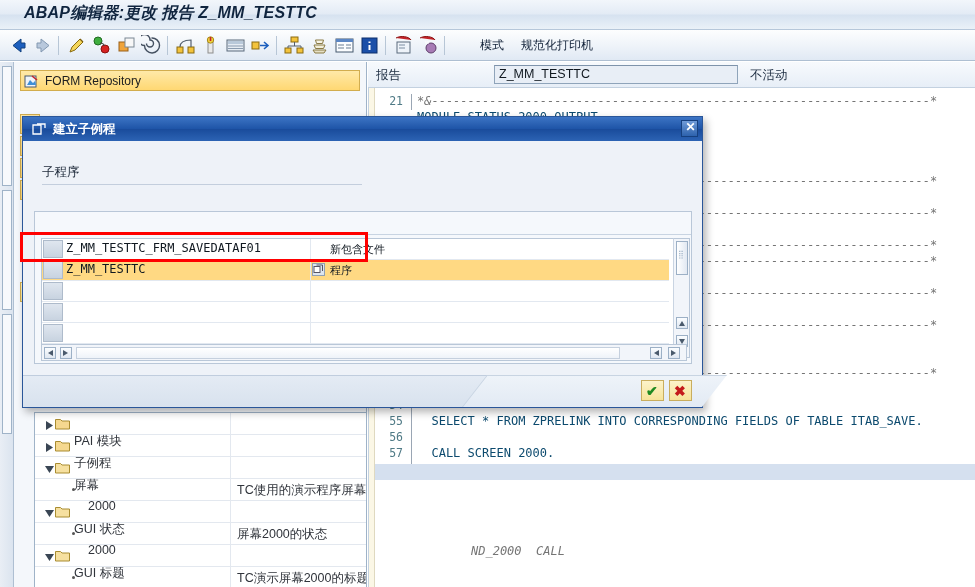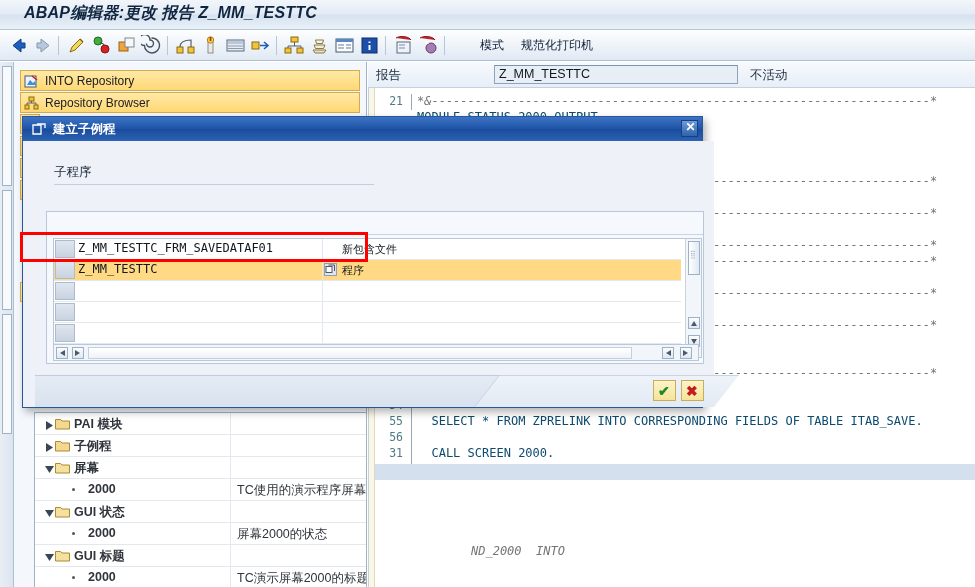--- a/index.html
+++ b/index.html
@@ -74,21 +74,21 @@
   }
   .trow{
     position:relative; height:22px; border-bottom:1px solid #e3e8ef;
     font-size:12.5px; color:#30343b; white-space:nowrap;
   }
   .trow .tw{ position:absolute; left:0; top:0; width:196px; height:21px; border-right:1px solid #e3e8ef;}
   .trow .tdesc{ position:absolute; left:202px; top:3px; color:#30343b; }
   .trow .arr{ position:absolute; top:6px; width:9px; height:9px; }
   .trow .fold{ position:absolute; top:4px; width:15px; height:13px; }
   .trow .dot{ position:absolute; top:9px; width:3px; height:3px; background:#555; border-radius:50%; }
-  .trow .tlbl{ position:absolute; top:3px;font-weight:bold; }
+  .trow .tlbl{ position:absolute; top:20px; }
 
   
   .editorpane{
     position:absolute; left:368px; top:62px; width:607px; height:525px; background:#ffffff;
   }
   .rep-head{
     position:absolute; left:0; top:0; width:676px; height:26px;
     background:linear-gradient(to bottom,#f7fafd,#e7eef7); border-bottom:1px solid #c3d1e0;
   }
   .rep-head .lb{ position:absolute; left:8px; top:5px; font-size:12.5px; color:#1d2d42; }
@@ -134,21 +134,21 @@
   .dlg-close{
     position:absolute; right:4px; top:3px; width:17px; height:17px;
     background:linear-gradient(to bottom,#6f9bd8,#2d62ad);
     border:1px solid #16407f; cursor:pointer;
   }
   .dlg-close:after{
     content:"✕"; position:absolute; left:0; top:-1px; width:17px;
     text-align:center; font-size:12px; color:#fff; font-weight:bold;
   }
 
-  .dlg-body{ position:absolute; left:12px; top:24px; width:679px; height:266px; background:#eef2f8; }
+  .dlg-body{ position:absolute; left:0; top:24px; width:679px; height:266px; background:#eef2f8; }
 
   .fl-row{ position:absolute; left:0; top:18px; width:679px; height:26px; }
   .fl-row .lab{ position:absolute; left:19px; top:5px; font-size:12.5px; color:#1a2636; }
   .fl-row .ul{ position:absolute; left:19px; top:25px; width:320px; height:1px; background:#c3cedd; }
   .fl-row .inp{
     position:absolute; left:359px; top:0; width:250px; height:21px;
     background:#ffffff; border:1px solid #7d93ac;
     font-size:12.5px; color:#101820; padding:2px 5px;
   }
 
@@ -374,34 +374,23 @@
   <div class="navpanel">
 
     <div class="navbtn" style="top:8px">
       <span class="ic">
         <svg width="15" height="15" viewBox="0 0 15 15">
             <rect x="1" y="2" width="11" height="11" fill="#eef3f9" stroke="#4a5a6c"></rect>
             <path d="M3 11 L6 6 L9 9 L11 7 L12 11 Z" fill="#3f8fd6"></path>
             <path d="M8 2 L13 6" stroke="#c4242a" stroke-width="1.6"></path>
           </svg>
       </span>
-      <span class="lbl">INTO Repository</span>
-    </div>
-
-    <div class="navbtn" style="top:30px">
-      <span class="ic">
-        <svg width="15" height="15" viewBox="0 0 15 15">
-            <rect x="5" y="1" width="5" height="4" fill="#f3c33c" stroke="#8a6b10"></rect>
-            <rect x="1" y="9" width="4" height="4" fill="#f3c33c" stroke="#8a6b10"></rect>
-            <rect x="10" y="9" width="4" height="4" fill="#f3c33c" stroke="#8a6b10"></rect>
-            <path d="M7.5 5 v2 M3 9 v-2 h9 v2" fill="none" stroke="#55616f"></path>
-          </svg>
-      </span>
-      <span class="lbl">Repository Browser</span>
-    </div>
+      <span class="lbl">FORM Repository</span>
+    </div>
+
 
     <div class="navbtn-small" style="top:52px"></div>
     <div class="navbtn-small" style="top:74px"></div>
     <div class="navbtn-small" style="top:96px"></div>
     <div class="navbtn-small" style="top:118px"></div>
 
     <div class="navbtn-small" style="top:220px; background:linear-gradient(to bottom,#fdf3c9,#f6e39a);">
       <svg width="16" height="16" viewBox="0 0 16 16" style="position:absolute;left:1px;top:1px;">
           <path d="M10 2 L4 8 L10 14 Z" fill="#1c5fbe" stroke="#10407f"></path>
         </svg>
@@ -514,26 +503,26 @@
           <div class="cline" style="top: 198px;"><span class="ln">47</span><span class="fbar"></span><span class="cd cm">*&amp;---------------------------------------------------------------------*</span></div>
           <div class="cline" style="top: 214px;"><span class="ln">48</span><span class="fbar"></span><span class="cd cm">*       text</span></div>
           <div class="cline" style="top: 230px;"><span class="ln">49</span><span class="fbar"></span><span class="cd cm">*----------------------------------------------------------------------*</span></div>
           <div class="cline" style="top: 246px;"><span class="ln">50</span><span class="fbar"></span><span class="cd cm">*  --&gt;  p1        text</span></div>
           <div class="cline" style="top: 262px;"><span class="ln">51</span><span class="fbar"></span><span class="cd cm">*  &lt;--  p2        text</span></div>
           <div class="cline" style="top: 278px;"><span class="ln">52</span><span class="fbar"></span><span class="cd cm">*----------------------------------------------------------------------*</span></div>
           <div class="cline" style="top: 294px;"><span class="ln">53</span><span class="fold"></span><span class="cd kw">FORM FRM_GETDATA .</span></div>
           <div class="cline" style="top: 310px;"><span class="ln">54</span><span class="fbar"></span><span class="cd "></span></div>
           <div class="cline" style="top: 326px;"><span class="ln">55</span><span class="fbar"></span><span class="cd kw">  SELECT * FROM ZPRELINK INTO CORRESPONDING FIELDS OF TABLE ITAB_SAVE.</span></div>
           <div class="cline" style="top: 342px;"><span class="ln">56</span><span class="fbar"></span><span class="cd "></span></div>
-          <div class="cline" style="top: 358px;"><span class="ln">31</span><span class="fbar"></span><span class="cd kw">  CALL SCREEN 2000.</span></div>
+          <div class="cline" style="top: 358px;"><span class="ln">57</span><span class="fbar"></span><span class="cd kw">  CALL SCREEN 2000.</span></div>
           <div class="cline" style="top: 374px;"><span class="ln">58</span><span class="fbar"></span><span class="cd "></span></div>
         </div>
       <div class="hl-row" style="top:376px;"></div>
       <div class="cline" style="top:456px;">
-        <span class="cd cm" style="left:96px;">ND_2000  INTO</span>
+        <span class="cd cm" style="left:96px;">ND_2000  CALL</span>
       </div>
     </div>
 
   </div>
 
   <div class="dlg">
     <div class="dlg-tb">
       <span class="ic">
         <svg width="14" height="13" viewBox="0 0 14 13">
             <path d="M1 2 h8 v9 h-8 Z" fill="none" stroke="#ffffff" stroke-width="1.3"></path>

